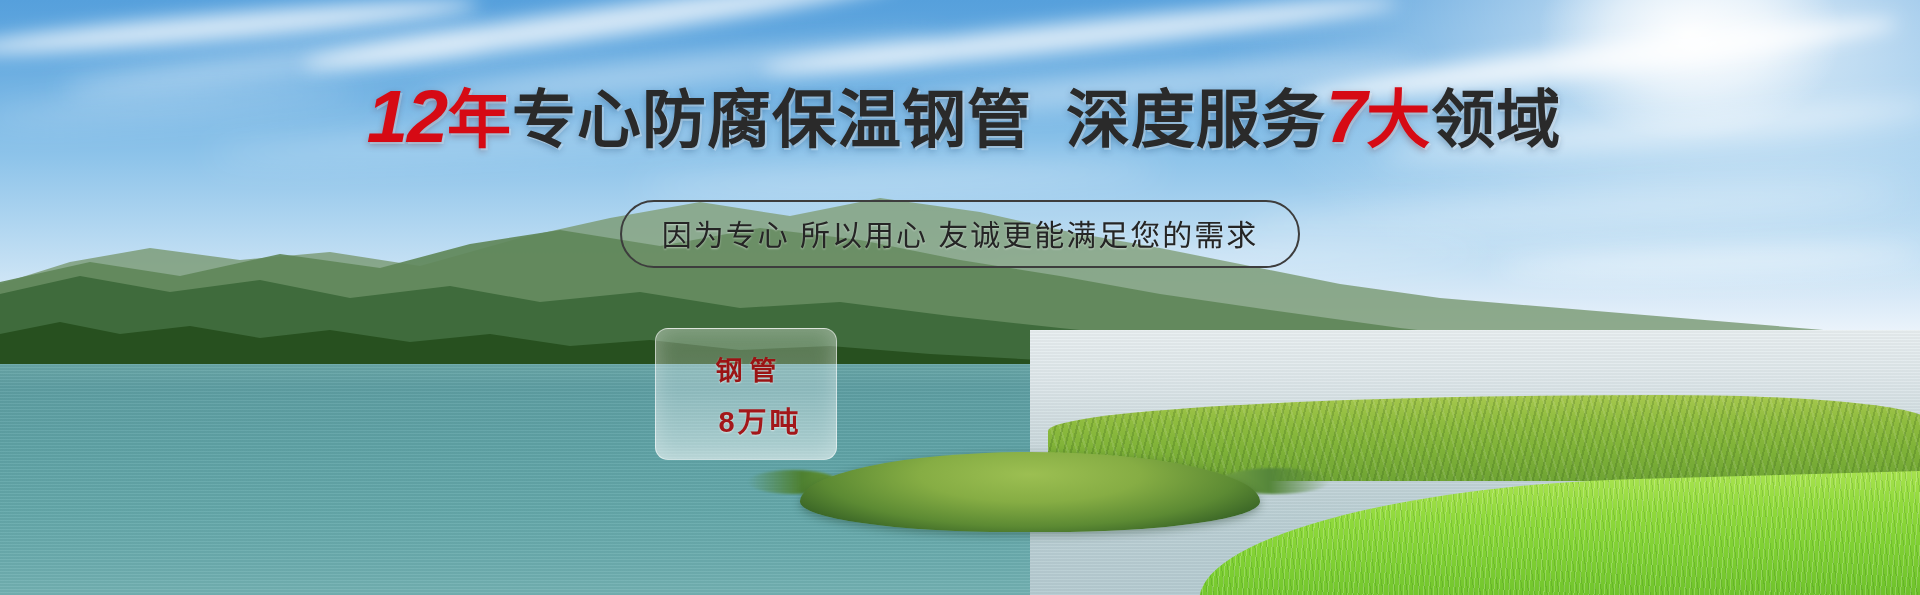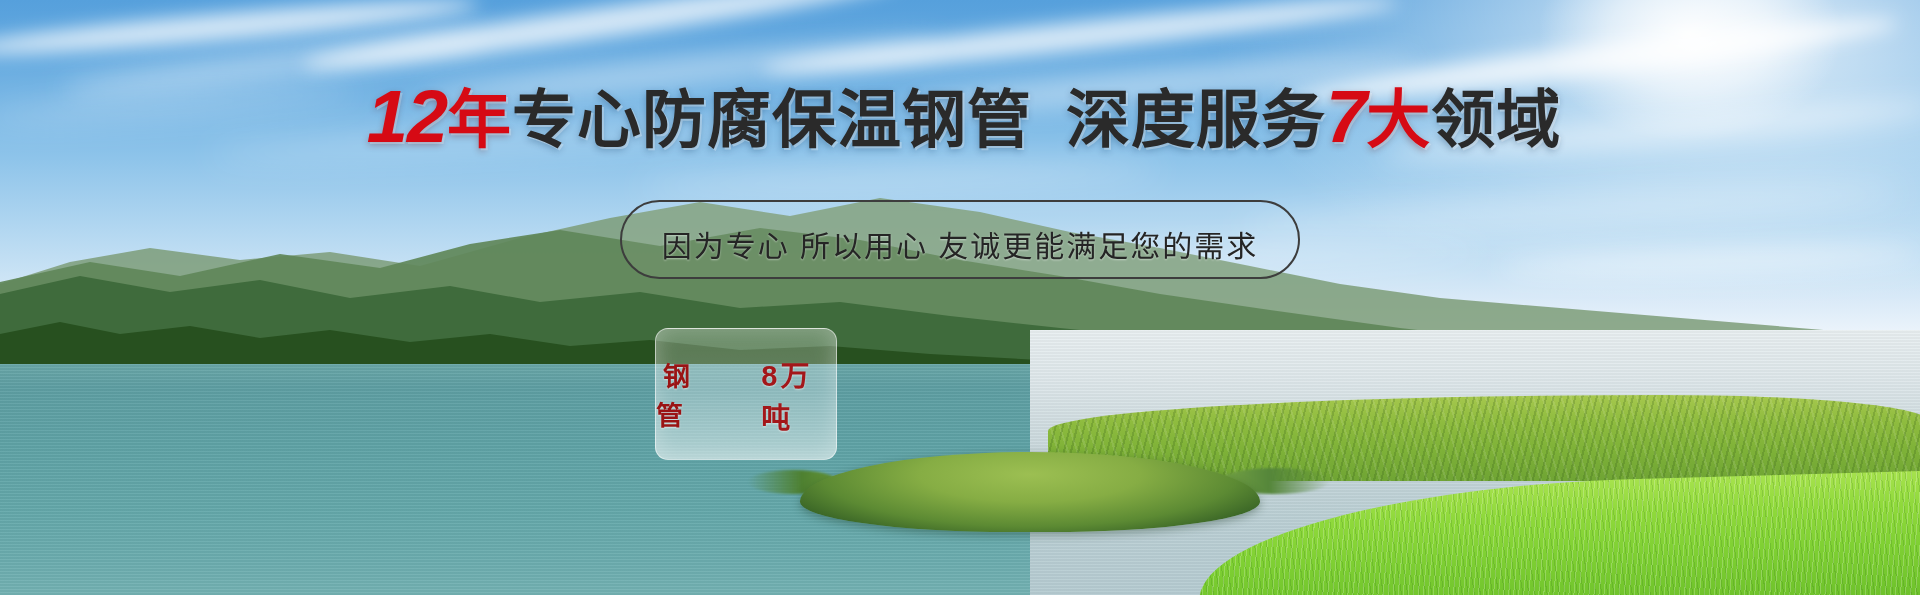--- a/index.html
+++ b/index.html
@@ -223,21 +223,21 @@
   .headline .gap { display: inline-block; width: 34px; }
 
   .subtitle-wrap {
     position: absolute;
     left: 0; top: 200px;
     width: 1920px;
     text-align: center;
   }
   .subtitle {
     display: inline-block;
-    padding: 20px 40px 11px;
+    padding: 9px 40px 11px;
     border: 2px solid #3d3d3d;
     border-radius: 40px;
     font-size: 30px;
     font-weight: 500;
     letter-spacing: 2px;
     color: #252525;
     white-space: nowrap;
     background: rgba(255,255,255,0.06);
     text-shadow: 0 1px 2px rgba(255,255,255,0.45);
   }
@@ -252,21 +252,21 @@
   .card {
     width: 180px;
     height: 130px;
     border-radius: 13px;
     border: 1px solid rgba(255,255,255,0.62);
     background: linear-gradient(to bottom,
       rgba(255,255,255,0.22) 0%,
       rgba(255,255,255,0.30) 48%,
       rgba(255,255,255,0.50) 100%);
     display: flex;
-    flex-direction: row;
+    flex-direction: column;
     align-items: center;
     justify-content: center;
     gap: 10px;
     box-shadow: inset 0 0 22px rgba(255,255,255,0.30);
   }
   .card-title {
     font-size: 27px;
     font-weight: 700;
     letter-spacing: 7px;
     text-indent: 7px;

